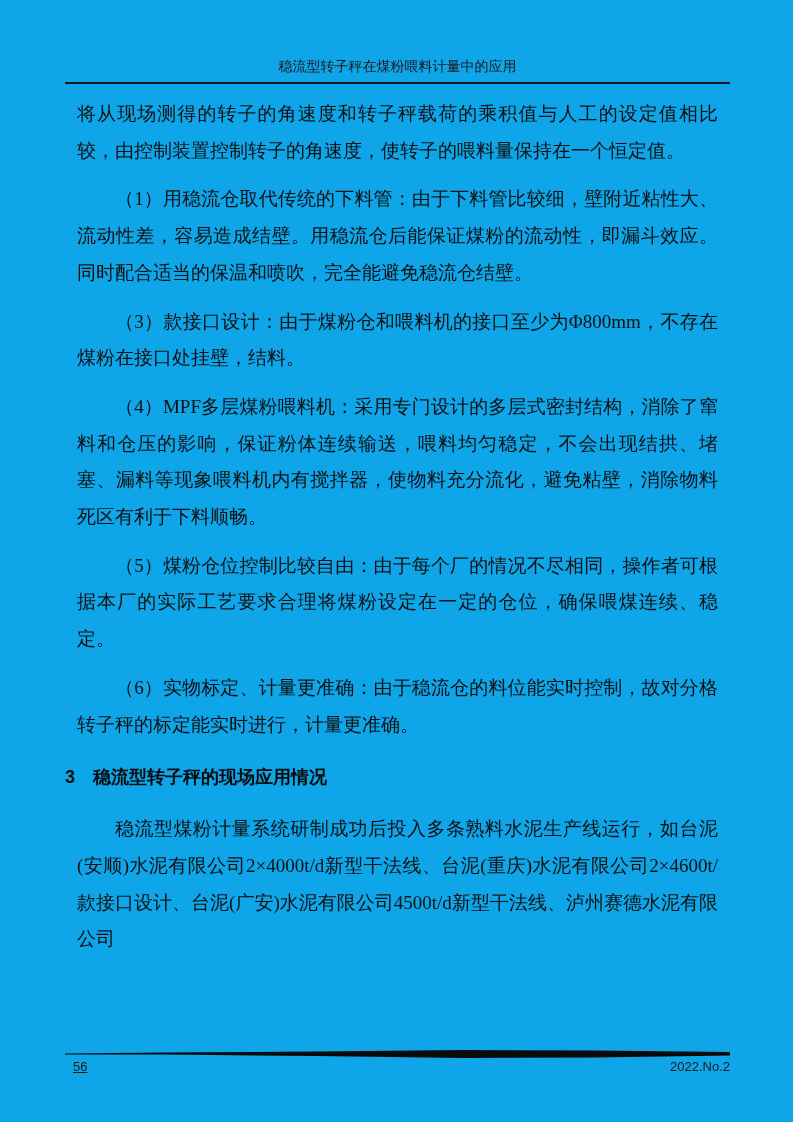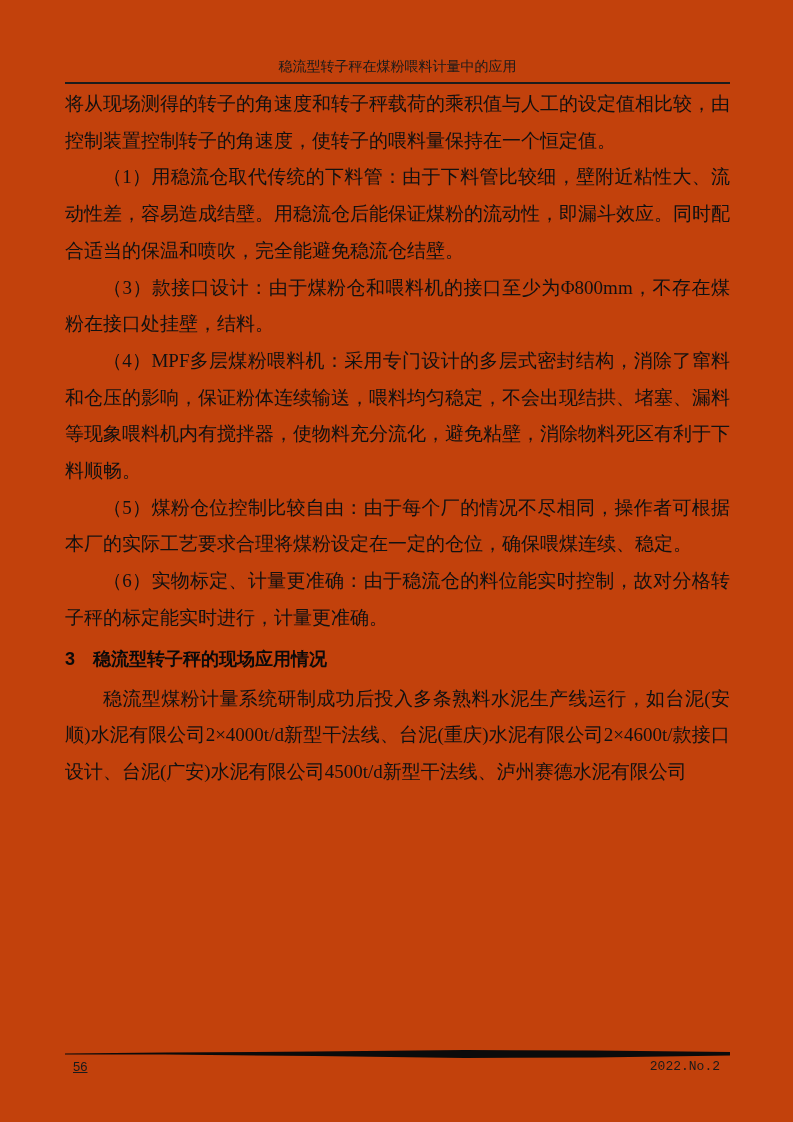--- a/index.html
+++ b/index.html
@@ -1,20 +1,20 @@
 <!DOCTYPE html>
 <html><head>
 <meta charset="utf-8">
 <style>
   html,body{margin:0;padding:0;background:#e8e8e8;}
   .page{
     position:relative;
     width:793px;height:1122px;
     margin:0 auto;
-    background:#c2410c;
+    background:#0ea5e9;
     font-family:"Liberation Serif","DejaVu Serif",serif;
     color:#111;
     overflow:hidden;
   }
   .content{
     position:absolute;
     left:65px;top:0;
     width:665px;
   }
   .running-head{
@@ -30,21 +30,21 @@
     height:0;
   }
   .body-text{
     margin-top:2px;
     font-size:19px;
     line-height:36.7px;
     text-align:justify;
     text-justify:inter-ideograph;
   }
   .body-text p{
-    margin:0;
+    margin:12px;
     text-indent:2em;
   }
   .body-text p.no-indent{
     text-indent:0;
   }
   h2.sec{
     margin:0;
     font-family:"Liberation Sans","DejaVu Sans",sans-serif;
     font-weight:bold;
     font-size:20px;
@@ -71,23 +71,22 @@
     color:#1a1a1a;
   }
   .footer-page{
     position:absolute;
     left:8px;width:100%;
     text-align:left;
     text-decoration:underline;
   }
   .footer-issue{
     position:absolute;
-    right:10px;
+    right:0;
     text-align:right;
-    font-family:Liberation Mono, monospace;
   }
 </style>
 </head>
 <body>
 
 <div class="page">
 
   <div class="content">
 
     <div class="running-head">稳流型转子秤在煤粉喂料计量中的应用</div>

